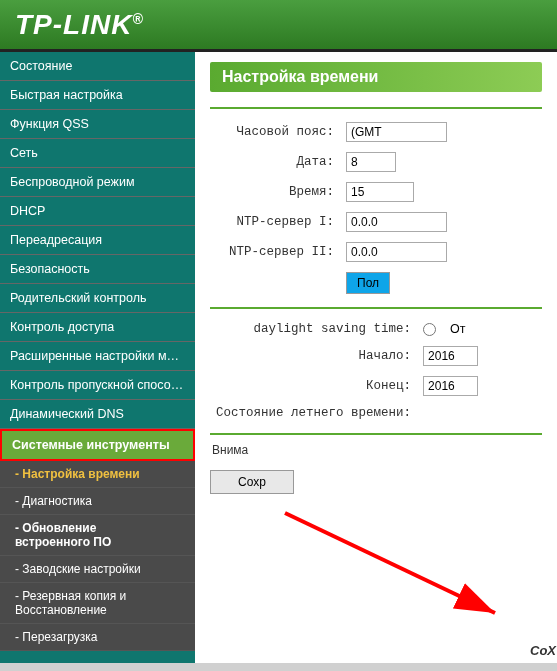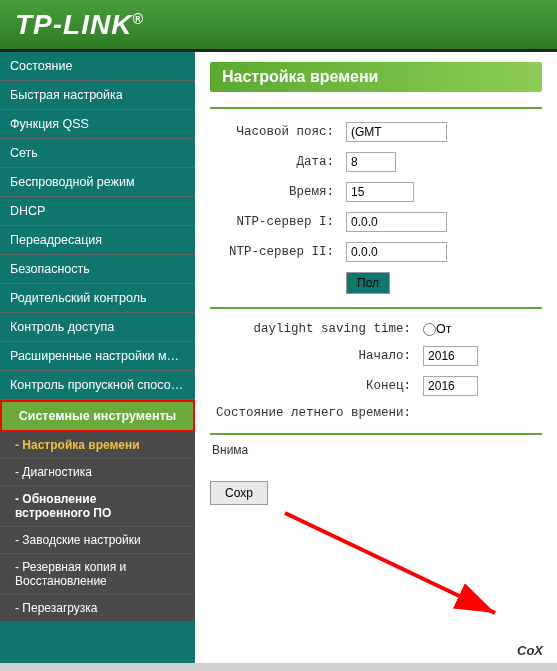--- a/index.html
+++ b/index.html
@@ -45,21 +45,20 @@
       border-bottom: 1px solid #666;
       white-space: nowrap;
       overflow: hidden;
       text-overflow: ellipsis;
     }
     .nav-item.active-section {
       background: #6aaa3a;
       border: 2px solid red;
       color: white;
       font-weight: bold;
-      text-align: center;
     }
     .nav-sub-item {
       padding: 6px 26px 6px 15px;
       color: #f0c040;
       cursor: pointer;
       font-size: 12px;
       background: #4a4a4a;
       border-bottom: 1px solid #555;
     }
     .nav-sub-item.active {
@@ -115,62 +114,62 @@
 
     .green-line {
       height: 2px;
       background: #5aaa30;
       margin: 8px 0;
     }
 
     .radio-row {
       display: flex;
       align-items: center;
-      gap: 0;
+      gap: 14px;
       font-size: 12.5px;
     }
 
     .attention-text {
       font-size: 12px;
       color: #333;
       margin: 8px 0;
       padding: 0 2px;
     }
 
     .btn-save {
       background: #e8e8e8;
       border: 1px solid #999;
-      padding: 4px 14px;
+      padding: 4px 27px;
       font-size: 12px;
       cursor: pointer;
-      margin-top: 16px;
+      margin-top: 5px;
       text-align: right;
     }
     .btn-get {
-      background: #0f766e;
+      background: #0ea5e9;
       border: 1px solid #999;
       padding: 3px 10px;
       font-size: 12px;
       cursor: pointer;
       text-align: right;
     }
 
     
     .arrow-overlay {
       position: absolute;
       bottom: 60px;
       left: 0;
       pointer-events: none;
     }
 
     
     .cox-label {
       position: absolute;
       bottom: 5px;
-      right: 14px;
+      right: 1px;
       font-size: 13px;
       color: #333;
       font-style: italic;
       font-weight: bold;
     }
   </style>
 </head>
 <body>
 
 <div id="header">
@@ -187,20 +186,21 @@
       <div class="nav-item">Функция QSS</div>
       <div class="nav-item">Сеть</div>
       <div class="nav-item">Беспроводной режим</div>
       <div class="nav-item">DHCP</div>
       <div class="nav-item">Переадресация</div>
       <div class="nav-item">Безопасность</div>
       <div class="nav-item">Родительский контроль</div>
       <div class="nav-item">Контроль доступа</div>
       <div class="nav-item">Расширенные настройки маршрутизации</div>
       <div class="nav-item">Контроль пропускной способности</div>
+      <div class="nav-item">Динамический DNS</div>
       <div class="nav-item active-section">Системные инструменты</div>
       <div class="nav-sub-item active">- Настройка времени</div>
       <div class="nav-sub-item normal" style="color: rgb(255, 255, 255);">- Диагностика</div>
       <div class="nav-sub-item normal" style="color: rgb(255, 255, 255); font-weight: bold;">- Обновление встроенного ПО</div>
       <div class="nav-sub-item normal" style="color: rgb(255, 255, 255);">- Заводские настройки</div>
       <div class="nav-sub-item normal" style="color: rgb(255, 255, 255);">- Резервная копия и Восстановление</div>
       <div class="nav-sub-item normal" style="color: rgb(255, 255, 255);">- Перезагрузка</div>
     </div>
 
   <div id="content">

